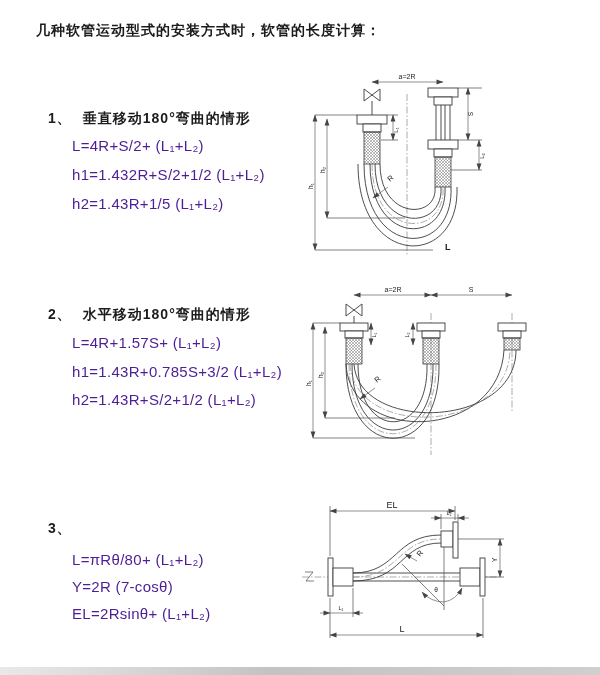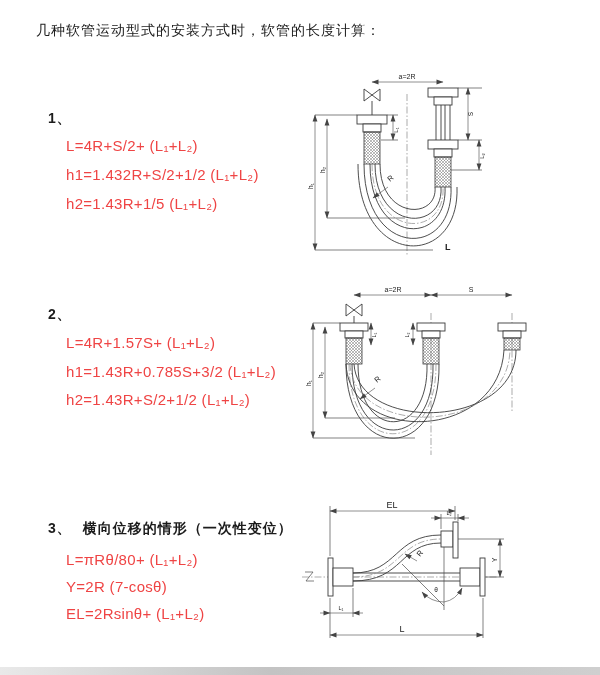--- a/index.html
+++ b/index.html
@@ -3,49 +3,50 @@
 <meta charset="utf-8">
 <style>
   html,body { margin:0; padding:0; }
   body {
     width:600px; height:675px; position:relative; background:#ffffff;
     font-family:"Liberation Sans","DejaVu Sans",sans-serif; color:#1c1c1c;
     overflow:hidden;
   }
   .page-title {
     position:absolute; left:36px; top:22px;
-    font-size:14px; font-weight:400; letter-spacing:1px; white-space:nowrap;
+    font-size:14px; font-weight:700; letter-spacing:1px; white-space:nowrap;
   }
   .section-heading {
     position:absolute; left:48px; font-size:14px; font-weight:700;
     letter-spacing:1px; display:flex; gap:11px; white-space:nowrap;
   }
   .formula {
-    position:absolute; left:66px; font-size:15px; letter-spacing:0.3px;
-    color:#ef4444; white-space:nowrap;
+    position:absolute; left:72px; font-size:15px; letter-spacing:0.3px;
+    color:#4c1d95; white-space:nowrap;
   }
   svg.diagram { position:absolute; }
   svg text { font-family:"Liberation Sans","DejaVu Sans",sans-serif; fill:#222; }
   .draw { stroke:#3a3a3a; stroke-width:0.9; fill:none; }
   .thin { stroke:#4a4a4a; stroke-width:0.7; fill:none; }
   .dim  { stroke:#555; stroke-width:0.65; fill:none; }
   .cl   { stroke:#888; stroke-width:0.7; fill:none; stroke-dasharray:7 2 1.5 2; }
   .fit  { stroke:#3a3a3a; stroke-width:0.9; fill:#ffffff; }
   .bottom-edge {
     position:absolute; left:0; top:667px; width:600px; height:8px;
     background:linear-gradient(90deg,#e9e9e9,#c3c3c3 45%,#cfcfcf);
   }
 </style>
 </head>
 <body>
 
 <div class="page-title">几种软管运动型式的安装方式时，软管的长度计算：</div>
 
 <div class="section-heading" style="top:110px">
   <span>1、</span>
+  <span>垂直移动180°弯曲的情形</span>
 </div>
 <div class="formula" style="top:137px">L=4R+S/2+ (L₁+L₂)</div>
 <div class="formula" style="top:166px">h1=1.432R+S/2+1/2 (L₁+L₂)</div>
 <div class="formula" style="top:195px">h2=1.43R+1/5 (L₁+L₂)</div>
 
 <svg class="diagram" style="left:305px; top:66px" width="295" height="196" viewBox="0 0 295 196">
   <defs>
     <marker id="ar1" markerWidth="8" markerHeight="8" refX="7" refY="3" orient="auto-start-reverse" markerUnits="userSpaceOnUse">
       <path d="M0.5,0.6 L7.4,3 L0.5,5.4 Z" fill="#444"></path>
     </marker>
@@ -121,20 +122,21 @@
     <line class="thin" x1="146" y1="104" x2="177" y2="104"></line>
     <line class="dim" x1="174" y1="74" x2="174" y2="104" marker-start="url(#ar1)" marker-end="url(#ar1)"></line>
     <text x="179" y="90" font-size="6" transform="rotate(-90 179 90)" text-anchor="middle">L₂</text>
   </g>
 
   <text x="140" y="184" font-size="9" font-weight="bold">L</text>
 </svg>
 
 <div class="section-heading" style="top:306px">
   <span>2、</span>
+  <span>水平移动180°弯曲的情形</span>
 </div>
 <div class="formula" style="top:334px">L=4R+1.57S+ (L₁+L₂)</div>
 <div class="formula" style="top:363px">h1=1.43R+0.785S+3/2 (L₁+L₂)</div>
 <div class="formula" style="top:391px">h2=1.43R+S/2+1/2 (L₁+L₂)</div>
 
 <svg class="diagram" style="left:305px; top:283px" width="295" height="180" viewBox="0 0 295 180">
   <defs>
     <marker id="ar2" markerWidth="8" markerHeight="8" refX="7" refY="3" orient="auto-start-reverse" markerUnits="userSpaceOnUse">
       <path d="M0.5,0.6 L7.4,3 L0.5,5.4 Z" fill="#444"></path>
     </marker>
@@ -207,21 +209,20 @@
     <text x="71" y="52" font-size="5.5" transform="rotate(-90 71 52)" text-anchor="middle">L₁</text>
   </g>
   <g>
     <line class="dim" x1="108" y1="40" x2="108" y2="62" marker-start="url(#ar2)" marker-end="url(#ar2)"></line>
     <text x="104" y="52" font-size="5.5" transform="rotate(-90 104 52)" text-anchor="middle">L₂</text>
   </g>
 </svg>
 
 <div class="section-heading" style="top:520px">
   <span>3、</span>
-  <span>横向位移的情形（一次性变位）</span>
 </div>
 <div class="formula" style="top:551px">L=πRθ/80+ (L₁+L₂)</div>
 <div class="formula" style="top:578px">Y=2R (7-cosθ)</div>
 <div class="formula" style="top:605px">EL=2Rsinθ+ (L₁+L₂)</div>
 
 <svg class="diagram" style="left:298px; top:498px" width="302" height="150" viewBox="0 0 302 150">
   <defs>
     <marker id="ar3" markerWidth="8" markerHeight="8" refX="7" refY="3" orient="auto-start-reverse" markerUnits="userSpaceOnUse">
       <path d="M0.5,0.6 L7.4,3 L0.5,5.4 Z" fill="#444"></path>
     </marker>

